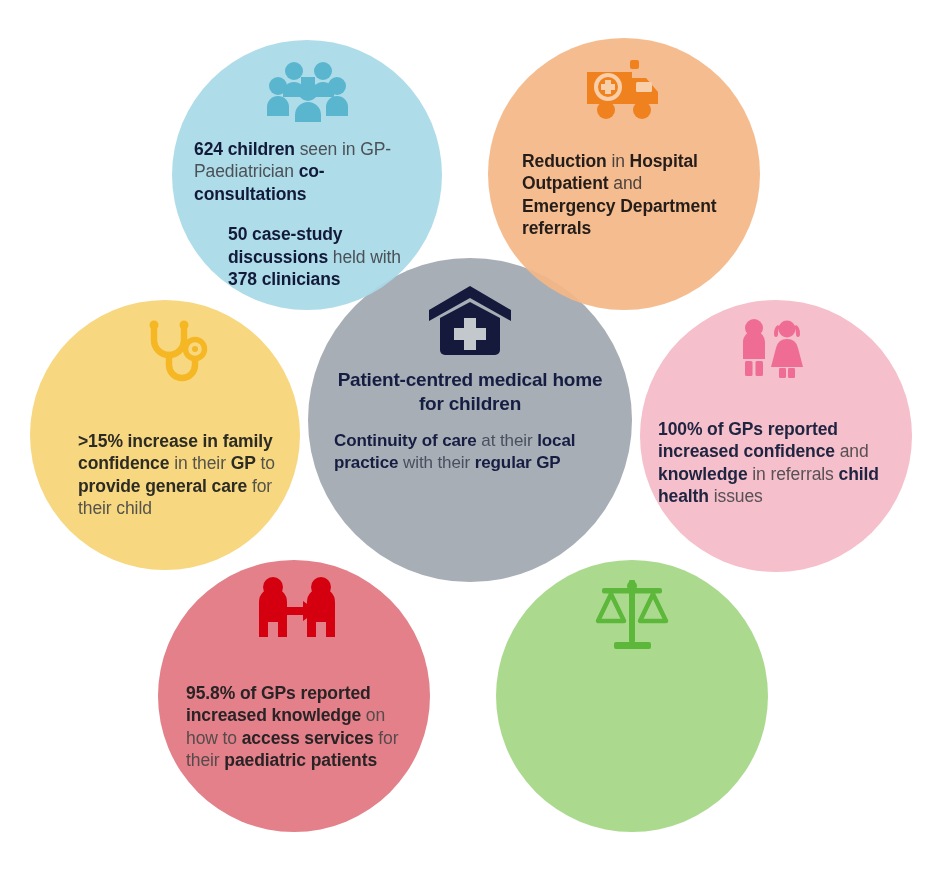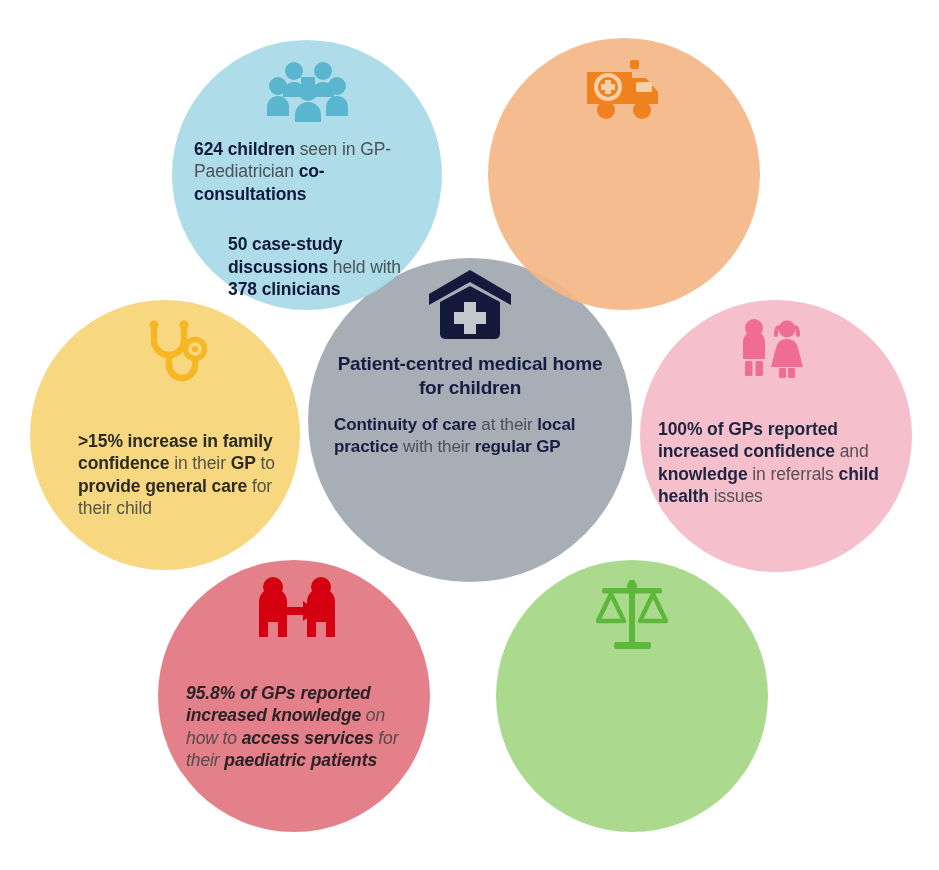--- a/index.html
+++ b/index.html
@@ -66,21 +66,21 @@
   
   #petal-blue {
     left: 172px; top: 40px;
     width: 270px; height: 270px;
   }
   #petal-blue .petal-body { background: #a9d9e7; }
   #petal-blue .petal-content { padding: 20px 22px 0 22px; }
   #petal-blue .petal-text { color: #4a5157; }
   #petal-blue .petal-text b { color: #121a3a; }
   #petal-blue .block-1 { margin-top: 16px; width: 100%; }
-  #petal-blue .block-2 { margin-top: 28px; margin-left: 34px; width: 78%; }
+  #petal-blue .block-2 { margin-top: 18px; margin-left: 34px; width: 78%; }
   #petal-blue .block-2 b { color: #121a3a; }
 
   
   #petal-orange {
     left: 488px; top: 38px;
     width: 272px; height: 272px;
   }
   #petal-orange .petal-body { background: #f4b787; }
   #petal-orange .petal-content { padding: 22px 34px 0 34px; }
   #petal-orange .petal-text { color: #4c4440; }
@@ -108,21 +108,21 @@
   #petal-pink .petal-text { color: #575055; }
   #petal-pink .petal-text b { color: #1f2440; }
   #petal-pink .block-1 { margin-top: 30px; width: 104%; }
 
   
   #petal-red {
     left: 158px; top: 560px;
     width: 272px; height: 272px;
   }
   #petal-red .petal-body { background: #e38089; }
-  #petal-red .petal-content { padding: 16px 22px 0 28px; font-style: italic; }
+  #petal-red .petal-content { padding: 16px 22px 0 28px; }
   #petal-red .petal-text { color: #564a4c; }
   #petal-red .petal-text b { color: #2a2326; }
   #petal-red .block-1 { margin-top: 36px; width: 104%; }
 
   
   #petal-green {
     left: 496px; top: 560px;
     width: 272px; height: 272px;
   }
   #petal-green .petal-body { background: #abda8e; }
@@ -135,21 +135,21 @@
   #petal-centre {
     position: absolute;
     left: 308px; top: 258px;
     width: 324px; height: 324px;
     border-radius: 50%;
     background: rgba(160,168,176,0.93);
     z-index: 5;
   }
   #petal-centre .centre-inner {
     position: absolute;
-    left: 0; top: 0; width: 100%; height: 100%;
+    left: 0; top: 16px; width: 100%; height: 100%;
     display: flex;
     flex-direction: column;
     align-items: center;
     padding: 10px 26px 0 26px;
     box-sizing: border-box;
   }
   #centre-title {
     margin-top: 8px;
     text-align: center;
     font-size: 19px;
@@ -313,16 +313,17 @@
             <path d="M3 12 h45 v32 H3 z"></path>
             <path d="M48 18 h14 l12 14 v12 H48 z"></path>
             <circle cx="22" cy="50" r="9"></circle>
             <circle cx="58" cy="50" r="9"></circle>
           </g>
           <circle cx="24" cy="27" r="12" fill="none" stroke="#f8cfa8" stroke-width="4"></circle>
           <path d="M21 20 h6 v4 h4 v6 h-4 v4 h-6 v-4 h-4 v-6 h4 z" fill="#f8cfa8"></path>
           <rect x="52" y="22" width="16" height="10" rx="1.5" fill="#f8cfa8"></rect>
         </svg>
       </div>
+      <div class="petal-text block-1"><b>Reduction</b><span> in </span><b>Hospital Outpatient</b><span> and </span><b>Emergency Department referrals</b></div>
     </div>
   </div>
 
 </div>
 
 </body></html>

